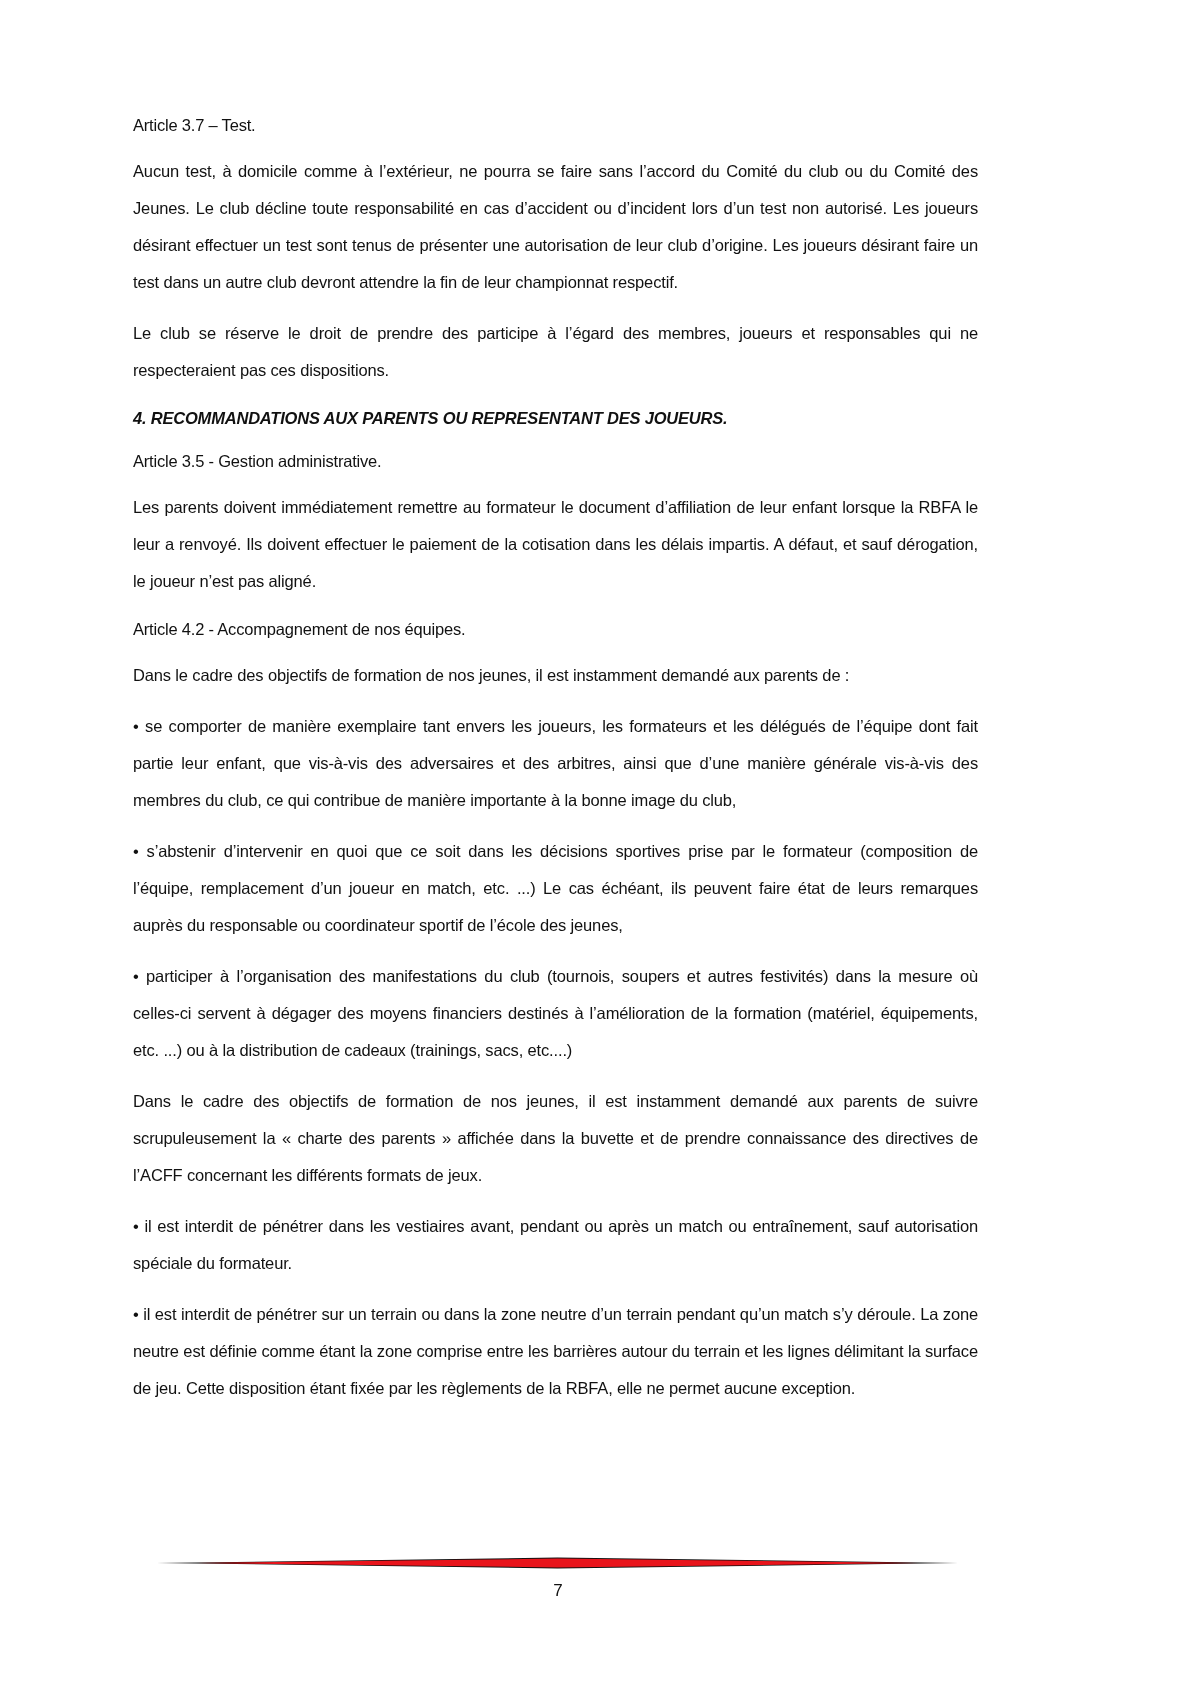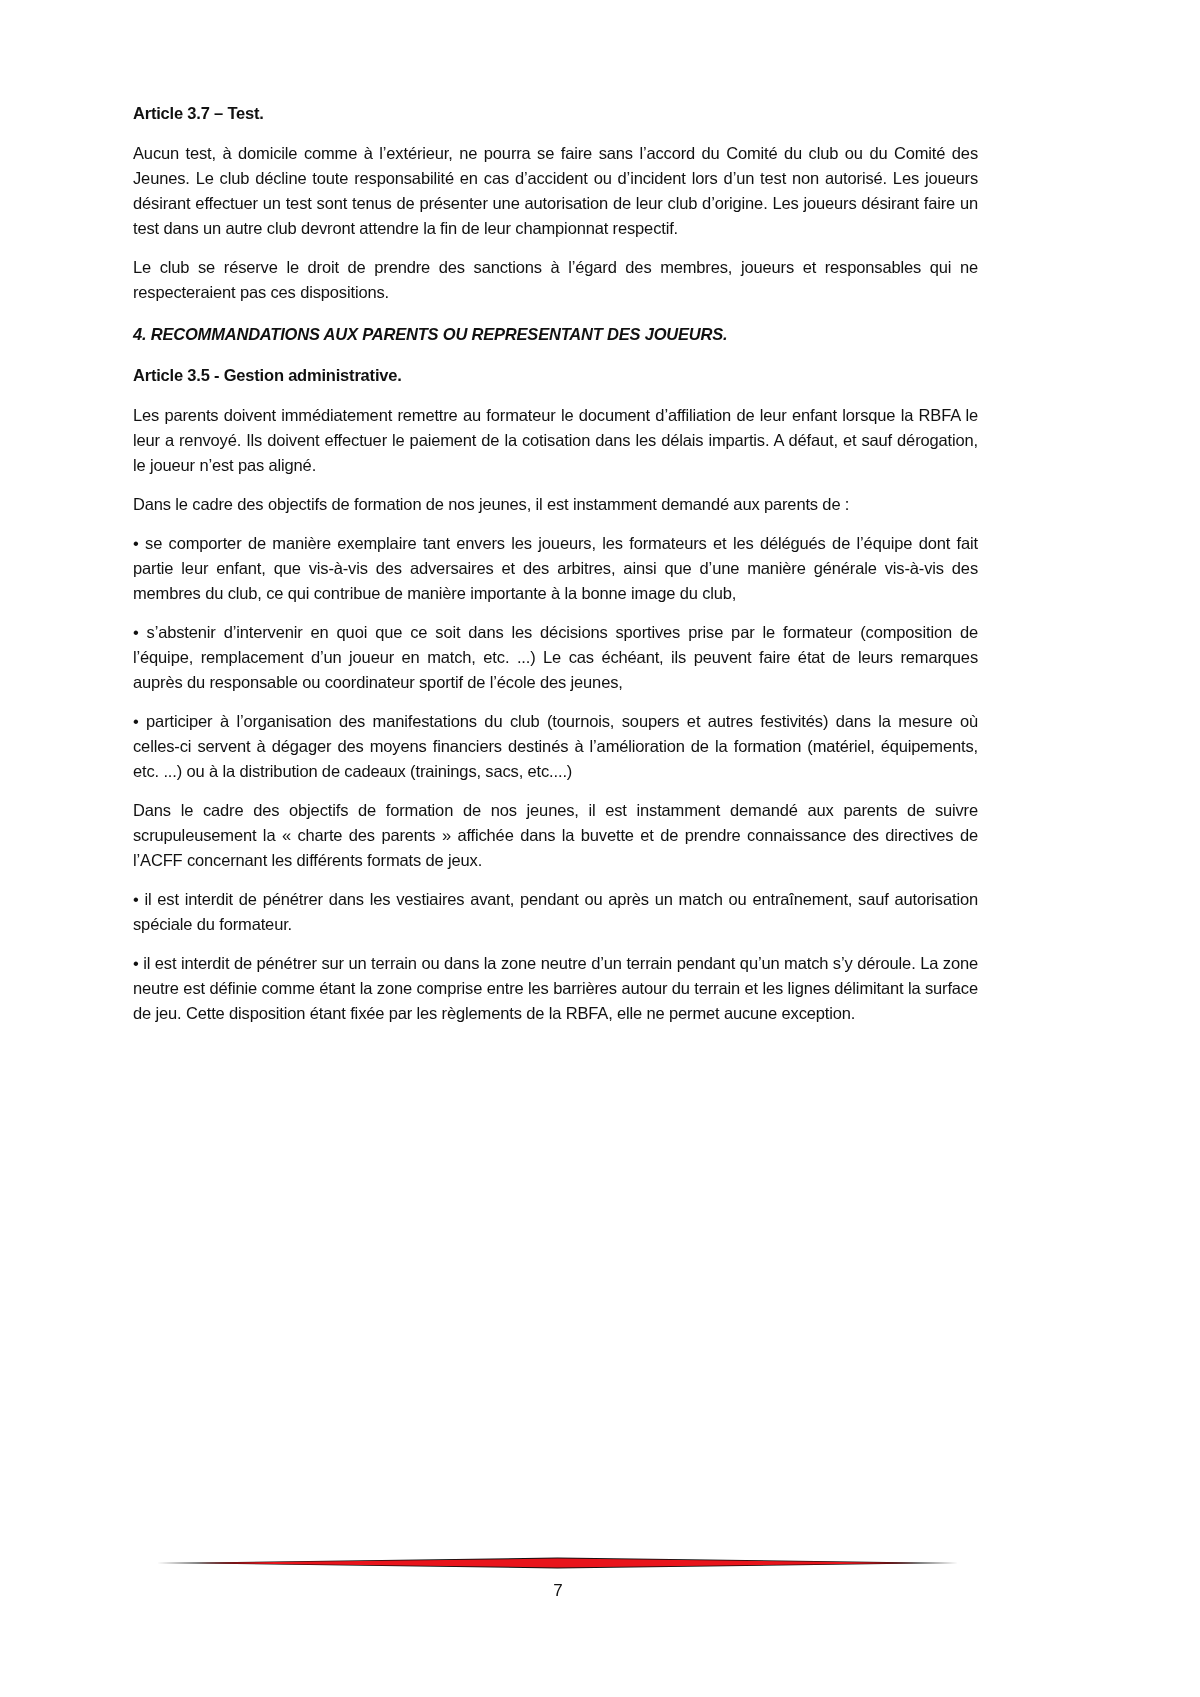--- a/index.html
+++ b/index.html
@@ -15,37 +15,37 @@
       font-family: "Liberation Sans", "DejaVu Sans", sans-serif;
       color: #111111;
     }
     .page {
       position: absolute;
       left: 133px;
       top: 96px;
       width: 845px;
     }
     .heading {
-      font-weight: bold;
+      font-weight: normal;
       font-size: 16.5px;
       line-height: 27px;
-      margin: 4px 0 14px 0;
+      margin: 16px 0 14px 0;
       letter-spacing: -0.2px;
     }
     .section-heading {
       font-weight: bold;
       font-style: italic;
       font-size: 16.5px;
       line-height: 27px;
       margin: 16px 0 14px 0;
       letter-spacing: -0.2px;
     }
     .para {
       font-size: 16.5px;
-      line-height: 25px;
+      line-height: 37px;
       margin: 12px 0 14px 0;
       text-align: justify;
       letter-spacing: -0.15px;
     }
     .para.left {
       text-align: left;
     }
     .footer-rule {
       position: absolute;
       left: 157px;
@@ -63,24 +63,25 @@
       line-height: 22px;
       color: #111111;
     }
   </style>
 </head>
 <body>
 
 <div class="page">
   <div class="heading">Article 3.7 – Test.</div>
   <p class="para">Aucun test, à domicile comme à l’extérieur, ne pourra se faire sans l’accord du Comité du club ou du Comité des Jeunes. Le club décline toute responsabilité en cas d’accident ou d’incident lors d’un test non autorisé. Les joueurs désirant effectuer un test sont tenus de présenter une autorisation de leur club d’origine. Les joueurs désirant faire un test dans un autre club devront attendre la fin de leur championnat respectif.</p>
-  <p class="para">Le club se réserve le droit de prendre des sanctions à l’égard des membres, joueurs et responsables qui ne respecteraient pas ces dispositions.</p>
+  <p class="para">Le club se réserve le droit de prendre des participe à l’égard des membres, joueurs et responsables qui ne respecteraient pas ces dispositions.</p>
   <div class="section-heading">4. RECOMMANDATIONS AUX PARENTS OU REPRESENTANT DES JOUEURS.</div>
   <div class="heading">Article 3.5 - Gestion administrative.</div>
   <p class="para">Les parents doivent immédiatement remettre au formateur le document d’affiliation de leur enfant lorsque la RBFA le leur a renvoyé. Ils doivent effectuer le paiement de la cotisation dans les délais impartis. A défaut, et sauf dérogation, le joueur n’est pas aligné.</p>
+  <div class="heading">Article 4.2 - Accompagnement de nos équipes.</div>
   <p class="para left">Dans le cadre des objectifs de formation de nos jeunes, il est instamment demandé aux parents de :</p>
   <p class="para">• se comporter de manière exemplaire tant envers les joueurs, les formateurs et les délégués de l’équipe dont fait partie leur enfant, que vis-à-vis des adversaires et des arbitres, ainsi que d’une manière générale vis-à-vis des membres du club, ce qui contribue de manière importante à la bonne image du club,</p>
   <p class="para">• s’abstenir d’intervenir en quoi que ce soit dans les décisions sportives prise par le formateur (composition de l’équipe, remplacement d’un joueur en match, etc. ...) Le cas échéant, ils peuvent faire état de leurs remarques auprès du responsable ou coordinateur sportif de l’école des jeunes,</p>
   <p class="para">• participer à l’organisation des manifestations du club (tournois, soupers et autres festivités) dans la mesure où celles-ci servent à dégager des moyens financiers destinés à l’amélioration de la formation (matériel, équipements, etc. ...) ou à la distribution de cadeaux (trainings, sacs, etc....)</p>
   <p class="para">Dans le cadre des objectifs de formation de nos jeunes, il est instamment demandé aux parents de suivre scrupuleusement la « charte des parents » affichée dans la buvette et de prendre connaissance des directives de l’ACFF concernant les différents formats de jeux.</p>
   <p class="para">• il est interdit de pénétrer dans les vestiaires avant, pendant ou après un match ou entraînement, sauf autorisation spéciale du formateur.</p>
   <p class="para">• il est interdit de pénétrer sur un terrain ou dans la zone neutre d’un terrain pendant qu’un match s’y déroule. La zone neutre est définie comme étant la zone comprise entre les barrières autour du terrain et les lignes délimitant la surface de jeu. Cette disposition étant fixée par les règlements de la RBFA, elle ne permet aucune exception.</p>
 </div>
 
 <svg class="footer-rule" viewBox="0 0 801 14" preserveAspectRatio="none">

